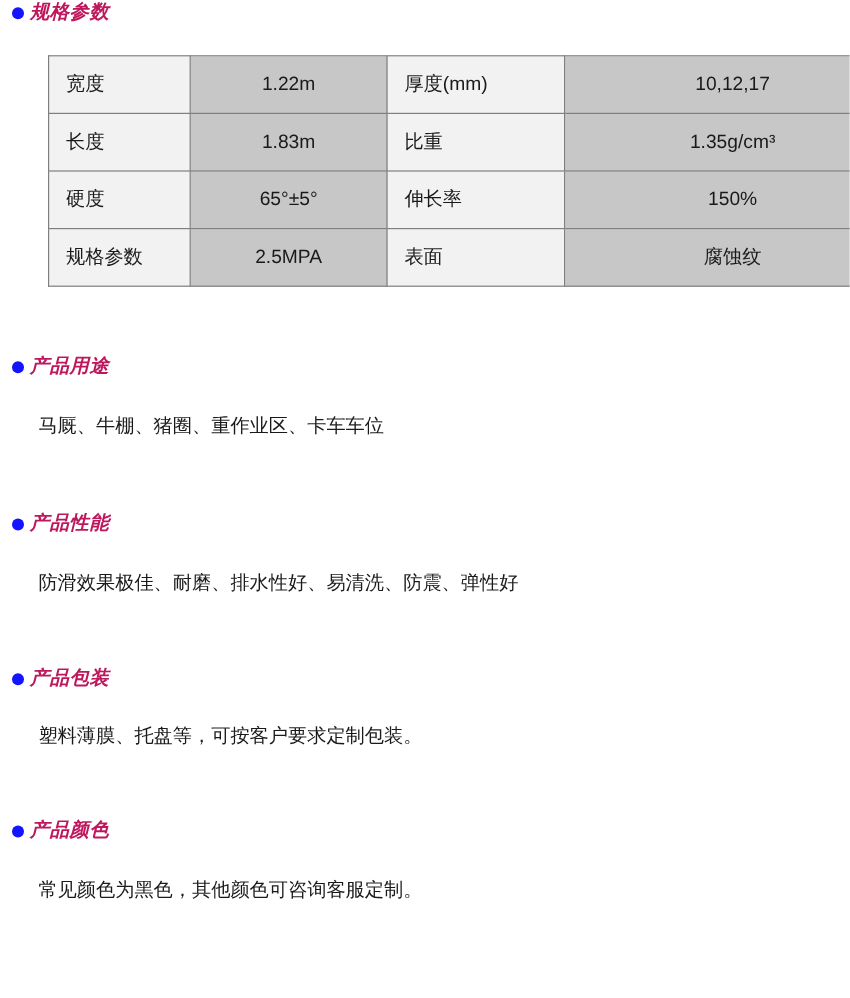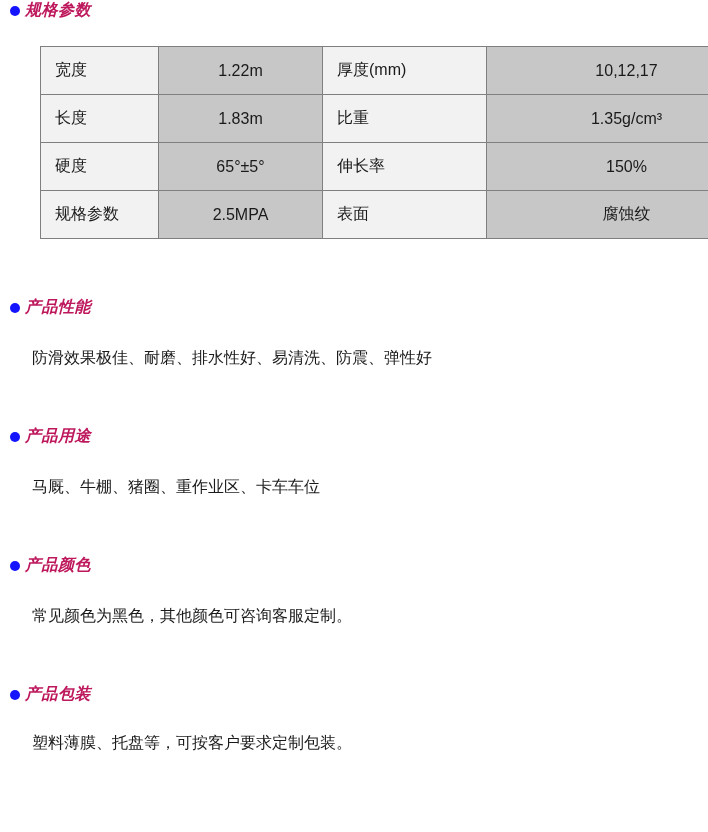--- a/index.html
+++ b/index.html
@@ -60,21 +60,21 @@
   td.label {
     background: #f2f2f2;
     width: 118px;
     text-align: left;
   }
   td.value {
     background: #c7c7c7;
     text-align: center;
   }
   td.v1 { width: 164px; }
-  td.l2 { width: 164px; margin-left: 48px; }
+  td.l2 { width: 148px; margin-left: 48px; }
   td.v2 { width: 280px; }
   .sec-body {
     font-size: 16px;
     color: #1a1a1a;
     padding-left: 22px;
     line-height: 1.5;
   }
   .s-perf { margin-top: 58px; }
   .s-perf .sec-body { margin-top: 28px; }
   .s-use { margin-top: 56px; }
@@ -120,45 +120,45 @@
             <td class="label">规格参数</td>
             <td class="value v1">2.5MPA</td>
             <td class="label l2">表面</td>
             <td class="value v2">腐蚀纹</td>
           </tr>
         </tbody>
       </table>
     </div>
   </div>
 
+  <div class="section s-use">
+    <div class="sec-heading">
+      <span class="bullet"></span>
+      <span>产品用途</span>
+    </div>
+    <div class="sec-body">马厩、牛棚、猪圈、重作业区、卡车车位</div>
+  </div>
+
   <div class="section s-perf">
     <div class="sec-heading">
       <span class="bullet"></span>
       <span>产品性能</span>
     </div>
     <div class="sec-body">防滑效果极佳、耐磨、排水性好、易清洗、防震、弹性好</div>
   </div>
 
-  <div class="section s-use">
+  <div class="section s-pack">
     <div class="sec-heading">
       <span class="bullet"></span>
-      <span>产品用途</span>
+      <span>产品包装</span>
     </div>
-    <div class="sec-body">马厩、牛棚、猪圈、重作业区、卡车车位</div>
+    <div class="sec-body">塑料薄膜、托盘等，可按客户要求定制包装。</div>
   </div>
 
   <div class="section s-color">
     <div class="sec-heading">
       <span class="bullet"></span>
       <span>产品颜色</span>
     </div>
     <div class="sec-body">常见颜色为黑色，其他颜色可咨询客服定制。</div>
   </div>
 
-  <div class="section s-pack">
-    <div class="sec-heading">
-      <span class="bullet"></span>
-      <span>产品包装</span>
-    </div>
-    <div class="sec-body">塑料薄膜、托盘等，可按客户要求定制包装。</div>
-  </div>
-
 </div>
 
 </body></html>

